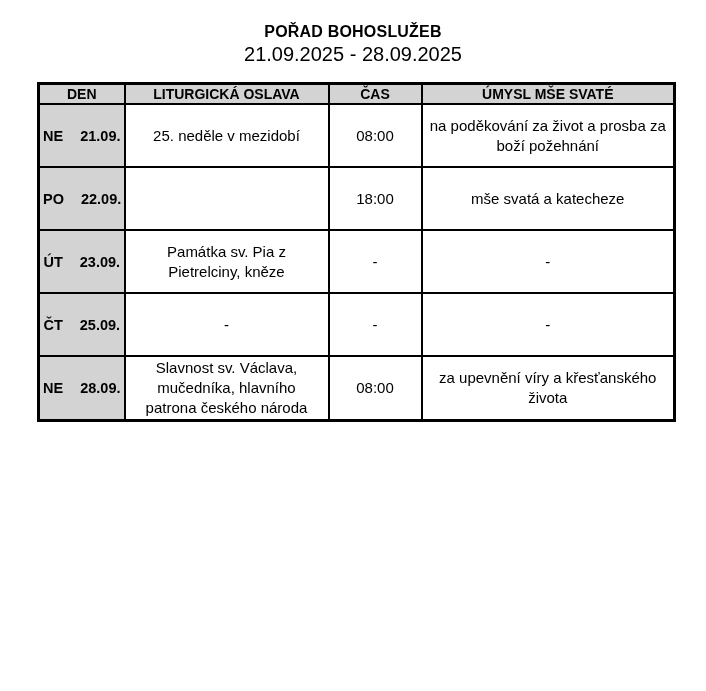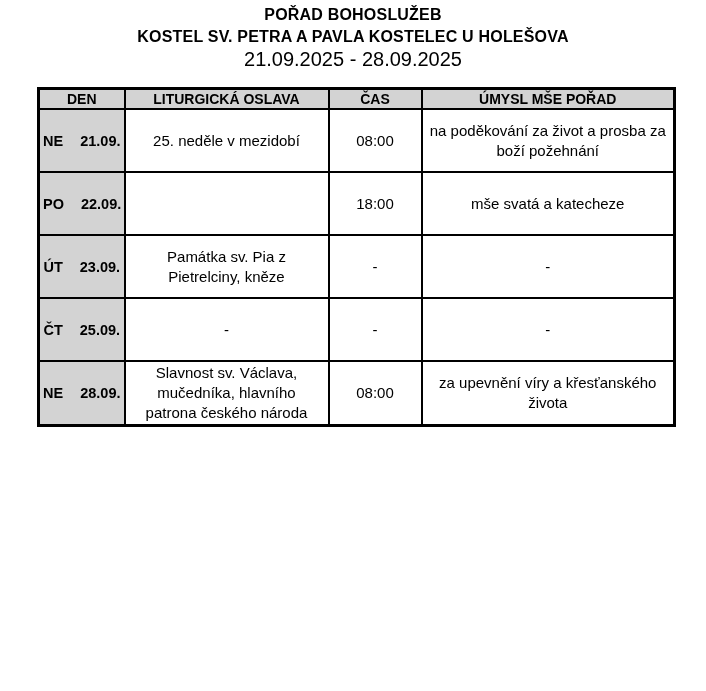--- a/index.html
+++ b/index.html
@@ -5,21 +5,21 @@
   html, body { margin: 0; padding: 0; }
   .page {
     position: relative;
     width: 706px;
     height: 691px;
     background: #ffffff;
     color: #000000;
     font-family: "Liberation Sans", sans-serif;
     overflow: hidden;
   }
-  .heading { padding-top: 4px; text-align: center; }
+  .heading { padding-top: 21px; text-align: center; }
   .heading .title,
   .heading .subtitle {
     font-size: 16px;
     font-weight: bold;
     line-height: 22px;
     letter-spacing: 0.2px;
   }
   .heading .date-range {
     font-size: 20px;
     font-weight: normal;
@@ -62,37 +62,36 @@
   .day-abbr { display: inline-block; margin-right: 17px; }
   .day-date { display: inline-block; }
 </style>
 </head>
 <body>
 
 <div class="page">
 
   <div class="heading">
     <div class="title">POŘAD BOHOSLUŽEB</div>
-    <div class="subtitle">KOSTEL SV. PETRA A PAVLA KOSTELEC U HOLEŠOVA</div>
     <div class="date-range">21.09.2025 - 28.09.2025</div>
   </div>
 
   <table class="schedule">
     <colgroup>
       <col style="width:86px">
       <col style="width:204px">
       <col style="width:93px">
       <col style="width:253px">
     </colgroup>
     <thead>
       <tr>
         <th>DEN</th>
         <th>LITURGICKÁ OSLAVA</th>
         <th>ČAS</th>
-        <th>ÚMYSL MŠE POŘAD</th>
+        <th>ÚMYSL MŠE SVATÉ</th>
       </tr>
     </thead>
     <tbody>
       <tr>
         <td class="day-cell"><span class="day-abbr">NE</span><span class="day-date">21.09.</span></td>
         <td>25. neděle v mezidobí</td>
         <td>08:00</td>
         <td>na poděkování za život a prosba za
 boží požehnání</td>
       </tr>

